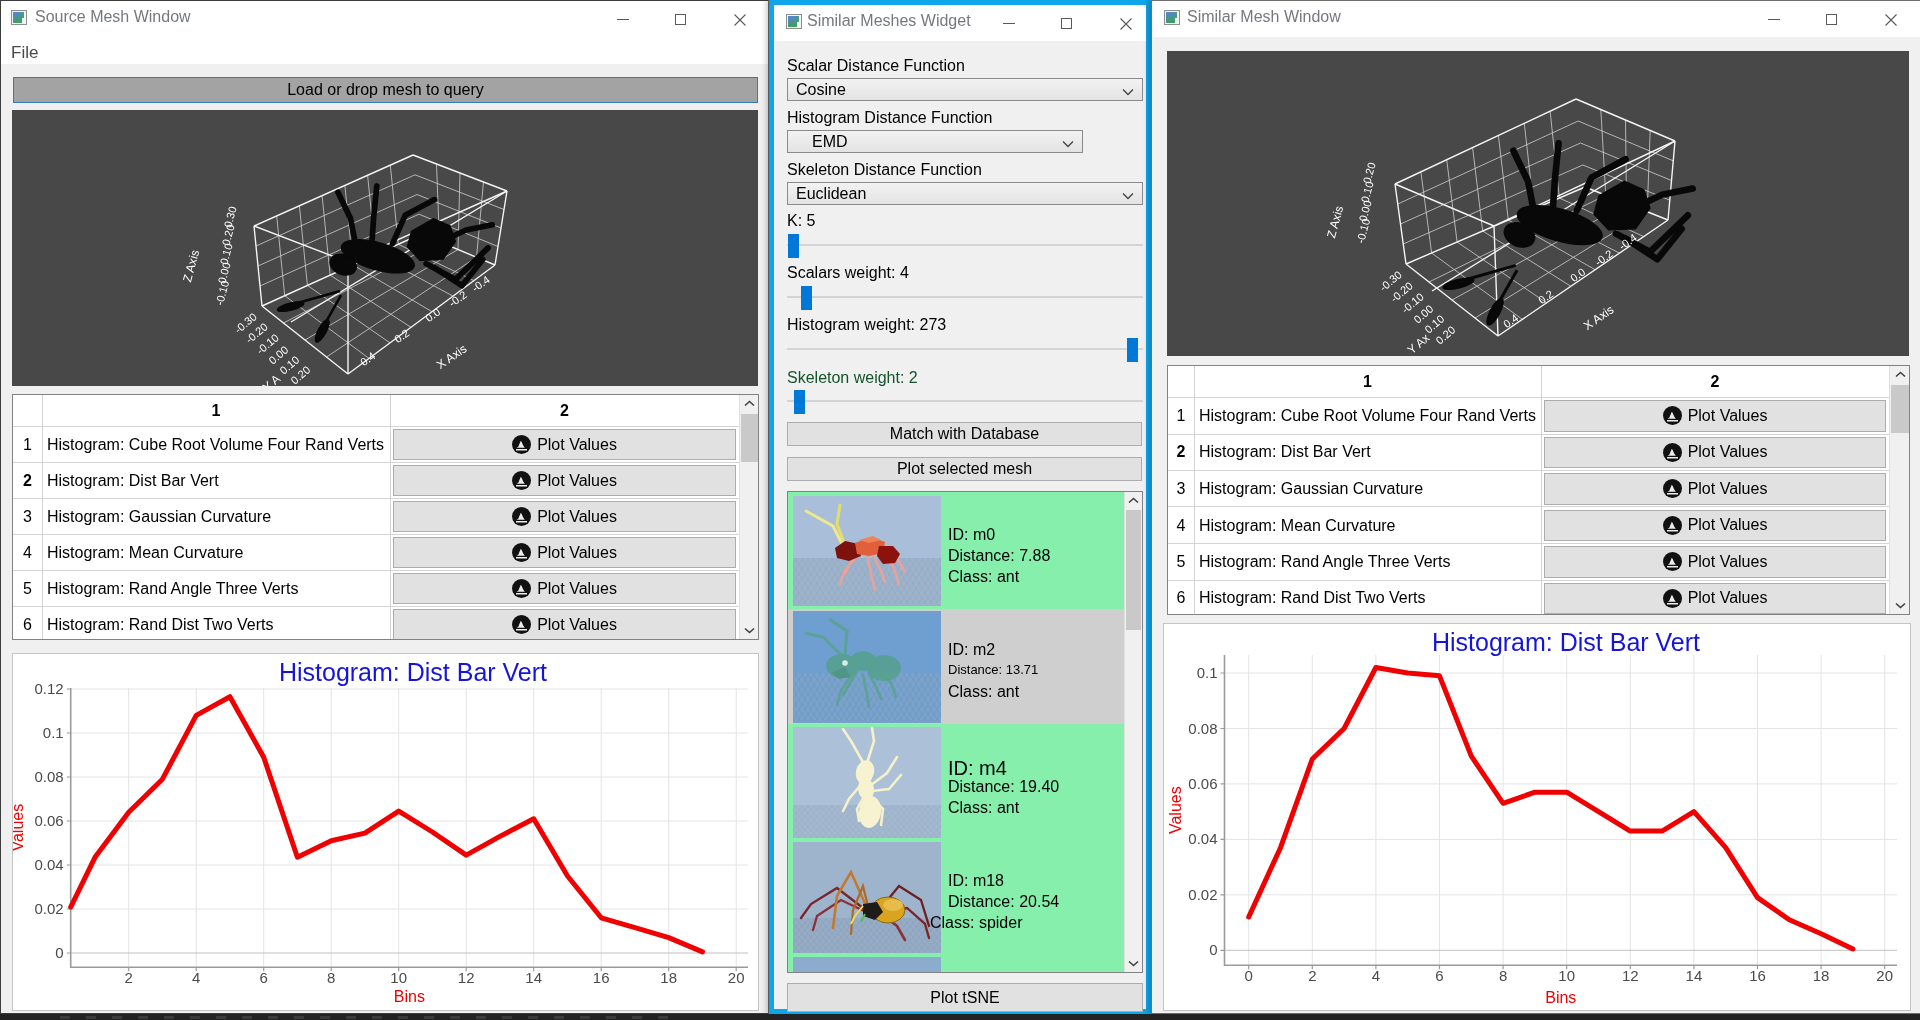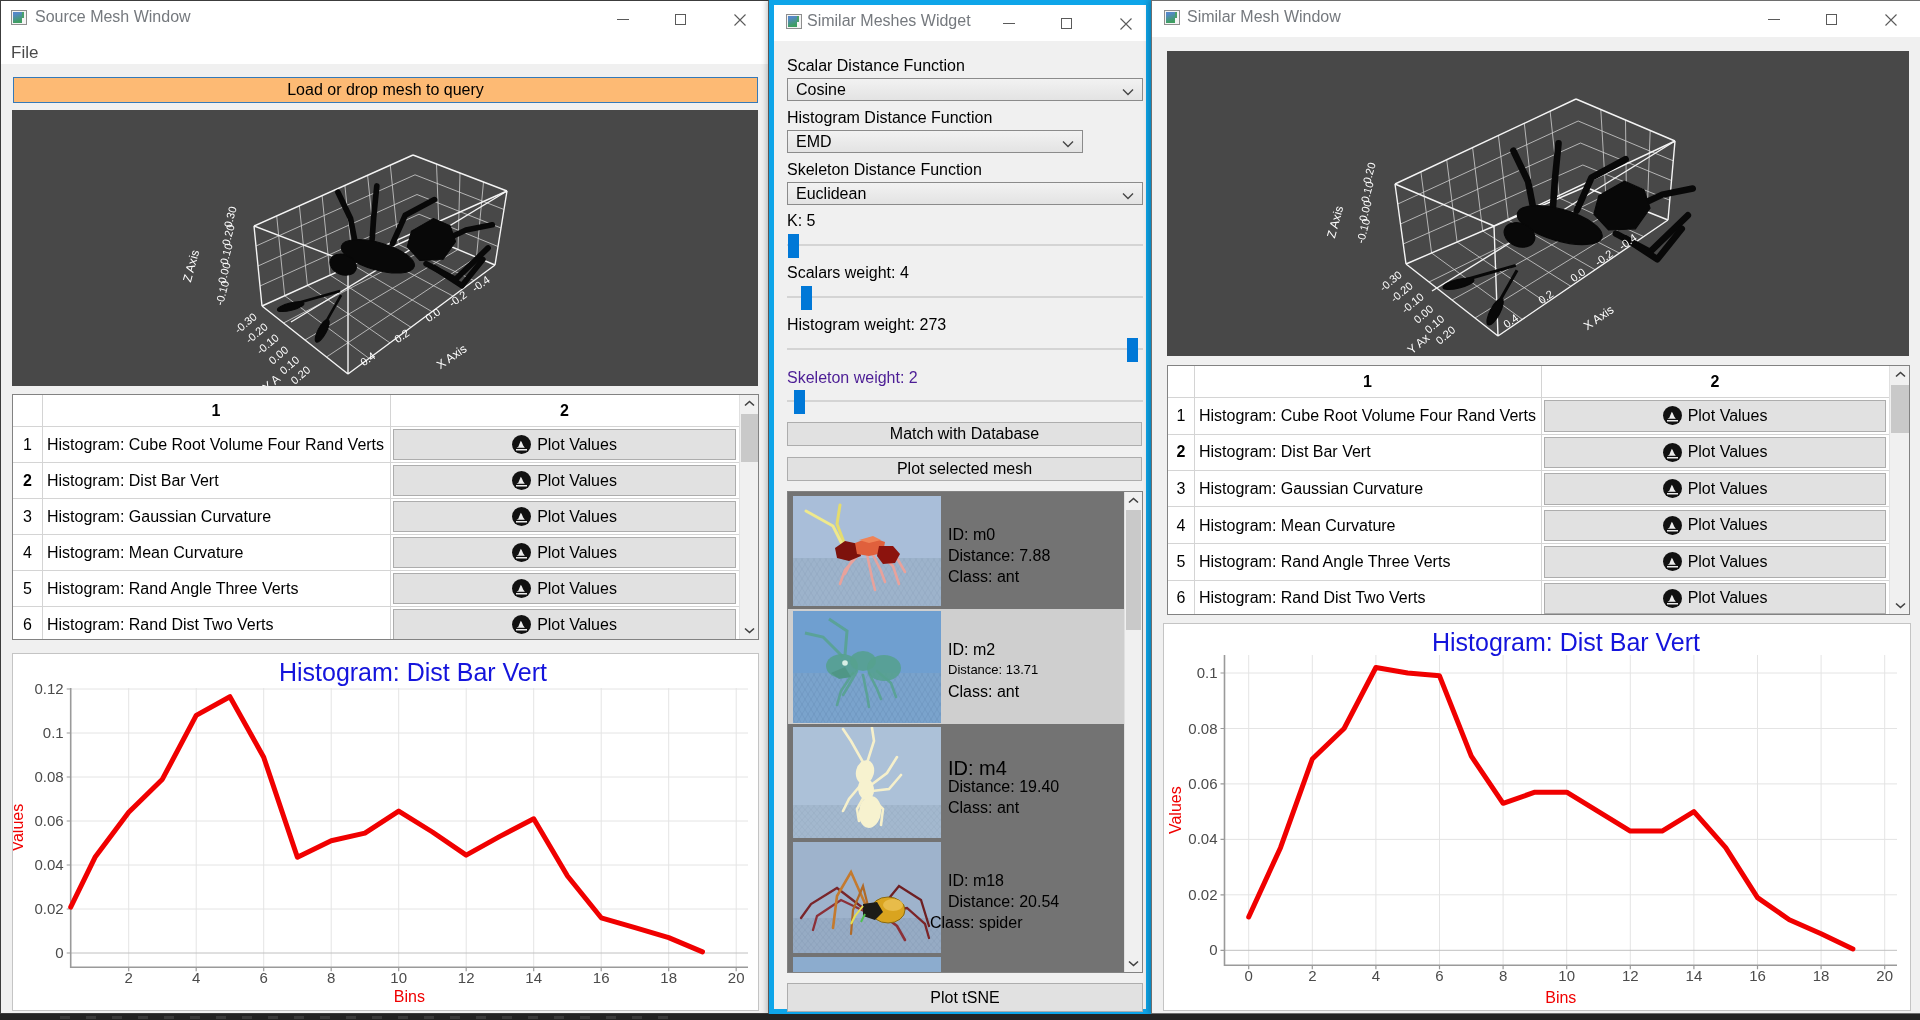--- a/index.html
+++ b/index.html
@@ -7,21 +7,21 @@
       <div style="position:absolute;right:2px;top:1px;width:2px;height:6px;background:#49a06a"></div>
     </div>
     <div style="position:absolute;left:34px;top:7px;font-size:16px;color:#75797e;white-space:nowrap">Source Mesh Window</div>
     <div style="position:absolute;left:616px;top:18px;width:12px;height:1px;background:#5a5a5a"></div>
     <div style="position:absolute;left:674px;top:13px;width:11px;height:11px;border:1px solid #5a5a5a;box-sizing:border-box"></div>
     <svg style="position:absolute;left:733px;top:13px" width="12" height="12" viewBox="0 0 12 12">
       <path d="M0.5,0.5 L11.5,11.5 M11.5,0.5 L0.5,11.5" stroke="#5a5a5a" stroke-width="1.1"></path>
     </svg>
     <div style="position:absolute;left:0;top:32px;width:100%;height:31px;background:#ffffff"></div>
     <div style="position:absolute;left:10px;top:42px;font-size:17px;color:#4a4a4a;white-space:nowrap">File</div>
-    <div style="position:absolute;left:12px;top:76px;width:745px;height:26px;box-sizing:border-box;background:#fdba74;border:1px solid #3579b8;display:flex;align-items:center;justify-content:center;font-size:16px;color:#000">Load or drop mesh to query</div>
+    <div style="position:absolute;left:12px;top:76px;width:745px;height:26px;box-sizing:border-box;background:#a3a3a3;border:1px solid #3579b8;display:flex;align-items:center;justify-content:center;font-size:16px;color:#000">Load or drop mesh to query</div>
     <div style="position:absolute;left:11px;top:109px;width:746px;height:276px">
       <svg width="746" height="276" viewBox="0 0 746 276" style="display:block">
         <rect width="746" height="276" fill="#484848"></rect>
         <path d="M264.7,105.9 L272.7,185.7 M287.4,95.7 L295.4,175.4 M310.1,85.6 L318.1,165.1 M332.9,75.4 L340.9,154.9 M355.6,65.3 L363.6,144.6 M378.3,55.1 L386.3,134.3 M244.0,136.0 L403.0,64.8 M246.0,156.0 L405.0,84.5 M248.0,176.0 L407.0,104.2 M424.5,54.0 L427.5,131.8 M448.0,63.0 L446.0,139.5 M471.5,72.0 L464.5,147.2 M403.0,64.8 L492.0,99.5 M405.0,84.5 L489.0,118.0 M407.0,104.2 L486.0,136.5 M272.7,185.7 L357.0,248.4 M295.4,175.4 L378.0,232.9 M318.1,165.1 L399.0,217.3 M340.9,154.9 L420.0,201.7 M363.6,144.6 L441.0,186.1 M386.3,134.3 L462.0,170.6 M271.5,213.0 L427.5,131.8 M293.0,230.0 L446.0,139.5 M314.5,247.0 L464.5,147.2" stroke="#cfcfcf" stroke-width="0.9" stroke-opacity="0.9" fill="none"></path>
         <path d="M401.0,45.0 L495.0,81.0 M401.0,45.0 L242.0,116.0 M242.0,116.0 L336.0,152.0 M495.0,81.0 L336.0,152.0 M242.0,116.0 L250.0,196.0 M495.0,81.0 L483.0,155.0 M336.0,152.0 L336.0,264.0 M250.0,196.0 L336.0,264.0 M336.0,264.0 L483.0,155.0 M250.0,196.0 L409.0,124.0 M409.0,124.0 L483.0,155.0" stroke="#f4f4f4" stroke-width="1.4" fill="none"></path>
         <path d="M495.0,81.0 L279.0,212.0" stroke="#f4f4f4" stroke-width="1.4" fill="none"></path>
         <g transform="translate(-19.5,-7) scale(1.05)" fill="#080808" stroke="#080808">
           <path d="M347,141 L341,110 L329,85" stroke-width="5.4" fill="none" stroke-linecap="round" stroke-linejoin="round"></path>
           <path d="M361,138 L363,109 L366,79" stroke-width="5.4" fill="none" stroke-linecap="round" stroke-linejoin="round"></path>
           <path d="M381,134 L393,107 L421,92" stroke-width="5.4" fill="none" stroke-linecap="round" stroke-linejoin="round"></path>
@@ -184,42 +184,42 @@
     <div style="position:absolute;left:229px;top:18px;width:12px;height:1px;background:#5a5a5a"></div>
     <div style="position:absolute;left:287px;top:13px;width:11px;height:11px;border:1px solid #5a5a5a;box-sizing:border-box"></div>
     <svg style="position:absolute;left:346px;top:13px" width="12" height="12" viewBox="0 0 12 12">
       <path d="M0.5,0.5 L11.5,11.5 M11.5,0.5 L0.5,11.5" stroke="#5a5a5a" stroke-width="1.1"></path>
     </svg>
     <div style="position:absolute;left:13px;top:52px;font-size:16px;color:#000;white-space:nowrap">Scalar Distance Function</div>
     <div style="position:absolute;left:13px;top:73px;width:356px;height:23px;box-sizing:border-box;background:linear-gradient(#f2f2f2,#e3e3e3);border:1px solid #8b8b8b;display:flex;align-items:center;font-size:16px;color:#000;padding-left:8px">Cosine<svg style="position:absolute;right:8px;top:8.5px" width="12" height="8" viewBox="0 0 12 8">
         <path d="M1,1.5 L6,6.5 L11,1.5" stroke="#464646" stroke-width="1.4" fill="none"></path>
       </svg></div>
     <div style="position:absolute;left:13px;top:104px;font-size:16px;color:#000;white-space:nowrap">Histogram Distance Function</div>
-    <div style="position:absolute;left:13px;top:125px;width:296px;height:23px;box-sizing:border-box;background:linear-gradient(#f2f2f2,#e3e3e3);border:1px solid #8b8b8b;display:flex;align-items:center;font-size:16px;color:#000;padding-left:8px">EMD<svg style="position:absolute;right:8px;top:8.5px" width="12" height="8" viewBox="0 0 12 8">
+    <div style="position:absolute;left:13px;top:125px;width:296px;height:23px;box-sizing:border-box;background:linear-gradient(#f2f2f2,#e3e3e3);border:1px solid #8b8b8b;display:flex;align-items:center;font-size:16px;color:#000;padding-left:24px">EMD<svg style="position:absolute;right:8px;top:8.5px" width="12" height="8" viewBox="0 0 12 8">
         <path d="M1,1.5 L6,6.5 L11,1.5" stroke="#464646" stroke-width="1.4" fill="none"></path>
       </svg></div>
     <div style="position:absolute;left:13px;top:156px;font-size:16px;color:#000;white-space:nowrap">Skeleton Distance Function</div>
     <div style="position:absolute;left:13px;top:177px;width:356px;height:23px;box-sizing:border-box;background:linear-gradient(#f2f2f2,#e3e3e3);border:1px solid #8b8b8b;display:flex;align-items:center;font-size:16px;color:#000;padding-left:8px">Euclidean<svg style="position:absolute;right:8px;top:8.5px" width="12" height="8" viewBox="0 0 12 8">
         <path d="M1,1.5 L6,6.5 L11,1.5" stroke="#464646" stroke-width="1.4" fill="none"></path>
       </svg></div>
     <div style="position:absolute;left:13px;top:207px;font-size:16px;color:#000;white-space:nowrap">K: 5</div>
     <div style="position:absolute;left:13px;top:239px;width:356px;height:2px;background:#d4d4d4"></div>
     <div style="position:absolute;left:14px;top:229px;width:11px;height:24px;background:#0078d7"></div>
     <div style="position:absolute;left:13px;top:259px;font-size:16px;color:#000;white-space:nowrap">Scalars weight: 4</div>
     <div style="position:absolute;left:13px;top:291px;width:356px;height:2px;background:#d4d4d4"></div>
     <div style="position:absolute;left:27px;top:281px;width:11px;height:24px;background:#0078d7"></div>
     <div style="position:absolute;left:13px;top:311px;font-size:16px;color:#000;white-space:nowrap">Histogram weight: 273</div>
     <div style="position:absolute;left:13px;top:343px;width:356px;height:2px;background:#d4d4d4"></div>
     <div style="position:absolute;left:353px;top:333px;width:11px;height:24px;background:#0078d7"></div>
-    <div style="position:absolute;left:13px;top:364px;font-size:16px;color:#4c1d95;white-space:nowrap">Skeleton weight: 2</div>
+    <div style="position:absolute;left:13px;top:364px;font-size:16px;color:#14532d;white-space:nowrap">Skeleton weight: 2</div>
     <div style="position:absolute;left:13px;top:395px;width:356px;height:2px;background:#d4d4d4"></div>
     <div style="position:absolute;left:20px;top:385px;width:11px;height:24px;background:#0078d7"></div>
     <div style="position:absolute;left:13px;top:452px;width:355px;height:24px;box-sizing:border-box;background:#e1e1e1;border:1px solid #adadad;display:flex;align-items:center;justify-content:center;font-size:16px;color:#000">Plot selected mesh</div>
     <div style="position:absolute;left:13px;top:417px;width:355px;height:24px;box-sizing:border-box;background:#e1e1e1;border:1px solid #adadad;display:flex;align-items:center;justify-content:center;font-size:16px;color:#000">Match with Database</div>
-    <div style="position:absolute;left:13px;top:486px;width:356px;height:482px;background:#737373;border:1px solid #828282;box-sizing:border-box;overflow:hidden">
+    <div style="position:absolute;left:13px;top:486px;width:356px;height:482px;background:#86efac;border:1px solid #828282;box-sizing:border-box;overflow:hidden">
       <div style="position:absolute;left:5px;top:4px">
         <svg width="148" height="110" viewBox="0 0 148 110" style="display:block">
           <rect width="148" height="110" fill="#a9bed9"></rect>
           <polygon points="0,62 148,62 148,110 0,110" fill="#9db3cb"></polygon>
           <path d="M-120,116 L-86,62 M-120,116 L-154,62 M-114,116 L-80,62 M-114,116 L-148,62 M-108,116 L-74,62 M-108,116 L-142,62 M-102,116 L-68,62 M-102,116 L-136,62 M-96,116 L-62,62 M-96,116 L-130,62 M-90,116 L-56,62 M-90,116 L-124,62 M-84,116 L-50,62 M-84,116 L-118,62 M-78,116 L-44,62 M-78,116 L-112,62 M-72,116 L-38,62 M-72,116 L-106,62 M-66,116 L-32,62 M-66,116 L-100,62 M-60,116 L-26,62 M-60,116 L-94,62 M-54,116 L-20,62 M-54,116 L-88,62 M-48,116 L-14,62 M-48,116 L-82,62 M-42,116 L-8,62 M-42,116 L-76,62 M-36,116 L-2,62 M-36,116 L-70,62 M-30,116 L4,62 M-30,116 L-64,62 M-24,116 L10,62 M-24,116 L-58,62 M-18,116 L16,62 M-18,116 L-52,62 M-12,116 L22,62 M-12,116 L-46,62 M-6,116 L28,62 M-6,116 L-40,62 M0,116 L34,62 M0,116 L-34,62 M6,116 L40,62 M6,116 L-28,62 M12,116 L46,62 M12,116 L-22,62 M18,116 L52,62 M18,116 L-16,62 M24,116 L58,62 M24,116 L-10,62 M30,116 L64,62 M30,116 L-4,62 M36,116 L70,62 M36,116 L2,62 M42,116 L76,62 M42,116 L8,62 M48,116 L82,62 M48,116 L14,62 M54,116 L88,62 M54,116 L20,62 M60,116 L94,62 M60,116 L26,62 M66,116 L100,62 M66,116 L32,62 M72,116 L106,62 M72,116 L38,62 M78,116 L112,62 M78,116 L44,62 M84,116 L118,62 M84,116 L50,62 M90,116 L124,62 M90,116 L56,62 M96,116 L130,62 M96,116 L62,62 M102,116 L136,62 M102,116 L68,62 M108,116 L142,62 M108,116 L74,62 M114,116 L148,62 M114,116 L80,62 M120,116 L154,62 M120,116 L86,62 M126,116 L160,62 M126,116 L92,62 M132,116 L166,62 M132,116 L98,62 M138,116 L172,62 M138,116 L104,62 M144,116 L178,62 M144,116 L110,62 M150,116 L184,62 M150,116 L116,62 M156,116 L190,62 M156,116 L122,62 M162,116 L196,62 M162,116 L128,62 M168,116 L202,62 M168,116 L134,62 M174,116 L208,62 M174,116 L140,62 M180,116 L214,62 M180,116 L146,62 M186,116 L220,62 M186,116 L152,62 M192,116 L226,62 M192,116 L158,62 M198,116 L232,62 M198,116 L164,62 M204,116 L238,62 M204,116 L170,62 M210,116 L244,62 M210,116 L176,62 M216,116 L250,62 M216,116 L182,62 M222,116 L256,62 M222,116 L188,62 M228,116 L262,62 M228,116 L194,62 M234,116 L268,62 M234,116 L200,62 M240,116 L274,62 M240,116 L206,62 M246,116 L280,62 M246,116 L212,62 M252,116 L286,62 M252,116 L218,62 M258,116 L292,62 M258,116 L224,62 M264,116 L298,62 M264,116 L230,62 M270,116 L304,62 M270,116 L236,62 M276,116 L310,62 M276,116 L242,62 M282,116 L316,62 M282,116 L248,62" stroke="rgba(100,120,150,0.20)" stroke-width="0.5" fill="none"></path>
           <path d="M68,56 L52,74 L47,88 M74,58 L79,82 L82,94 M84,56 L100,70 L106,88 M66,54 L57,68 L52,78 M79,57 L88,75 L92,86 M88,54 L104,62 L112,76" stroke="#e8a29c" stroke-width="2.6" fill="none" stroke-linecap="round"></path>
           <path d="M52,49 L44,28 L47,9" stroke="#e5dc6e" stroke-width="3" fill="none" stroke-linecap="round"></path>
           <path d="M50,50 L40,30 L13,15" stroke="#efe98c" stroke-width="3" fill="none" stroke-linecap="round"></path>
           <polygon points="42,52 52,45 66,48 68,60 56,65 44,62" fill="#7d120c"></polygon>
           <polygon points="62,47 78,41 92,46 90,57 76,60 64,58" fill="#e0603c"></polygon>

